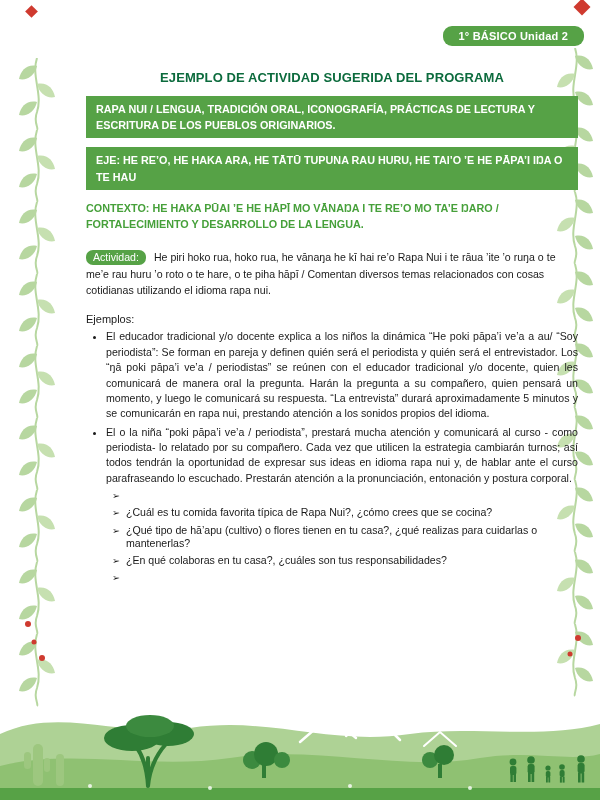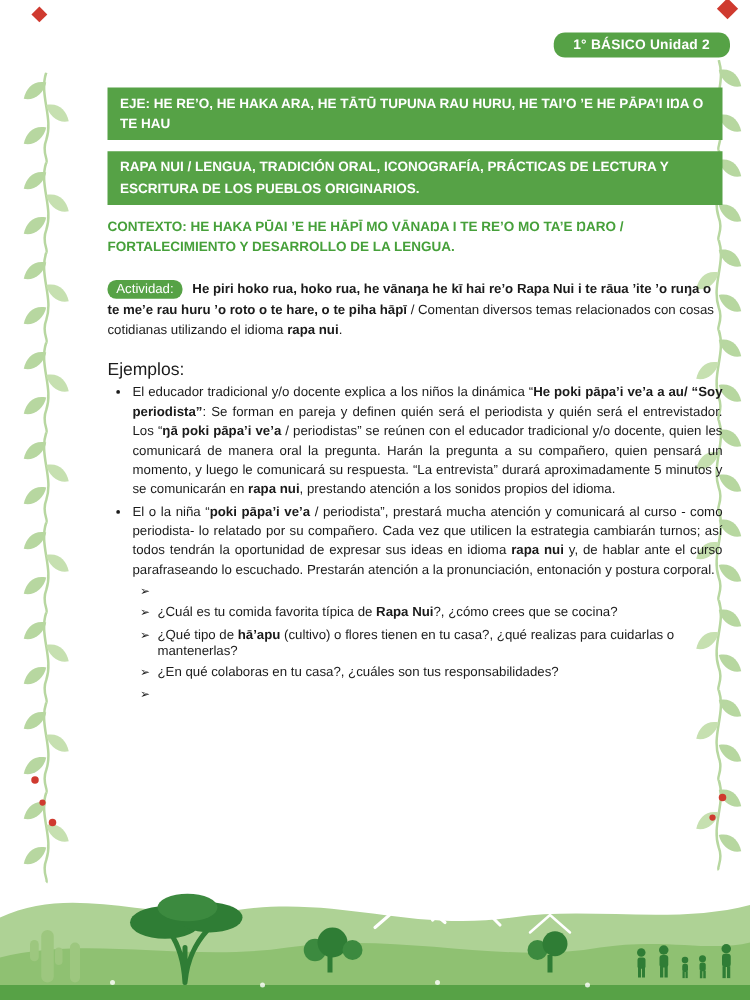--- a/index.html
+++ b/index.html
@@ -35,24 +35,24 @@
   .banner{
     background:var(--banner-green);color:#fff;font-weight:bold;font-size:10.8px;
     line-height:1.5;padding:5px 10px;margin-bottom:9px;
   }
   .contexto{color:var(--contexto-green);font-weight:bold;font-size:10.8px;line-height:1.55;margin:10px 0 16px;}
   .actividad{font-size:10.6px;line-height:1.55;margin-bottom:15px;}
   .actividad-label{
     background:var(--banner-green);color:#fff;font-weight:normal;padding:1px 7px 2px;
     border-radius:7px;margin-right:5px;font-size:10.6px;white-space:nowrap;
   }
-  .ejemplos-label{font-size:14px;margin-bottom:4px;}
+  .ejemplos-label{font-size:11px;margin-bottom:4px;}
   ul.bullets{list-style:disc;padding-left:20px;font-size:10.6px;line-height:1.45;text-align:justify;}
   ul.bullets li{margin-bottom:3px;}
-  .b{font-weight:bold;}
+  .b{font-weight:normal;}
   .questions-intro{font-size:10.6px;margin-left:20px;margin-top:1px;}
   ul.questions{list-style:none;margin-left:26px;margin-top:1px;font-size:10.6px;line-height:1.3;}
   ul.questions li{display:flex;gap:6px;margin-bottom:3px;}
   .q-arrow{flex:0 0 auto;font-size:9.5px;line-height:1.5;color:#1a1a1a;}
   .footer-art{position:absolute;left:0;bottom:0;}
 </style>
 </head>
 <body>
 
 <div class="page">
@@ -101,23 +101,24 @@
     <use href="#sprigR" y="432"></use>
       <use href="#sprigR" y="504"></use>
       <use href="#sprigR" y="576"></use>
     <circle cx="24" cy="590" r="3" fill="#cf3a2f"></circle>
     <circle cx="16" cy="606" r="2.5" fill="#cf3a2f"></circle>
   </svg>
 
   <div class="unit-badge">1° BÁSICO Unidad 2</div>
 
   <div class="content">
-
+    <h1 class="doc-title">EJEMPLO DE ACTIVIDAD SUGERIDA DEL PROGRAMA</h1>
+
+    <div class="banner">RAPA NUI / LENGUA, TRADICIÓN ORAL, ICONOGRAFÍA, PRÁCTICAS DE LECTURA Y ESCRITURA DE LOS PUEBLOS ORIGINARIOS.</div>
     <div class="banner">EJE: HE RE’O, HE HAKA ARA, HE TĀTŪ TUPUNA RAU HURU, HE TAI’O ’E HE PĀPA’I IŊA O TE HAU</div>
-    <div class="banner">RAPA NUI / LENGUA, TRADICIÓN ORAL, ICONOGRAFÍA, PRÁCTICAS DE LECTURA Y ESCRITURA DE LOS PUEBLOS ORIGINARIOS.</div>
 
     <p class="contexto">CONTEXTO: HE HAKA PŪAI ’E HE HĀPĪ MO VĀNAŊA I TE RE’O MO TA’E ŊARO / FORTALECIMIENTO Y DESARROLLO DE LA LENGUA.</p>
 
     <p class="actividad">
       <span class="actividad-label">Actividad:</span>
       <span><span class="b">He piri hoko rua, hoko rua, he vānaŋa he kī hai re’o Rapa Nui i te rāua ’ite ’o ruŋa o te me’e rau huru ’o roto o te hare, o te piha hāpī</span><span> / Comentan diversos temas relacionados con cosas cotidianas utilizando el idioma </span><span class="b">rapa nui</span><span>.</span></span>
     </p>
 
     <p class="ejemplos-label">Ejemplos:</p>
 

